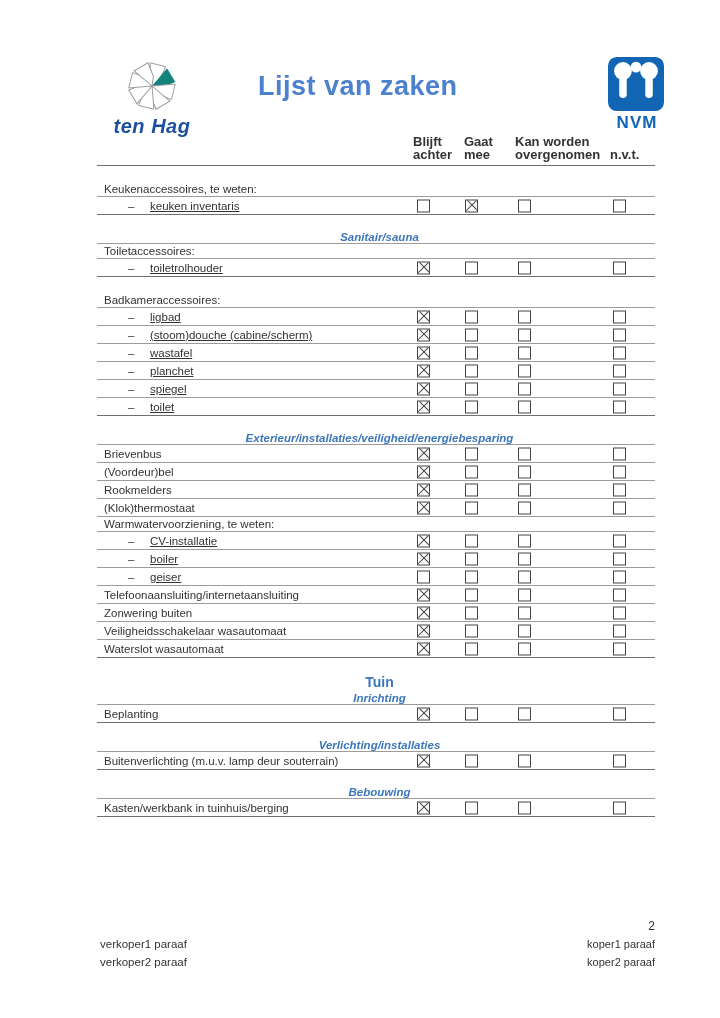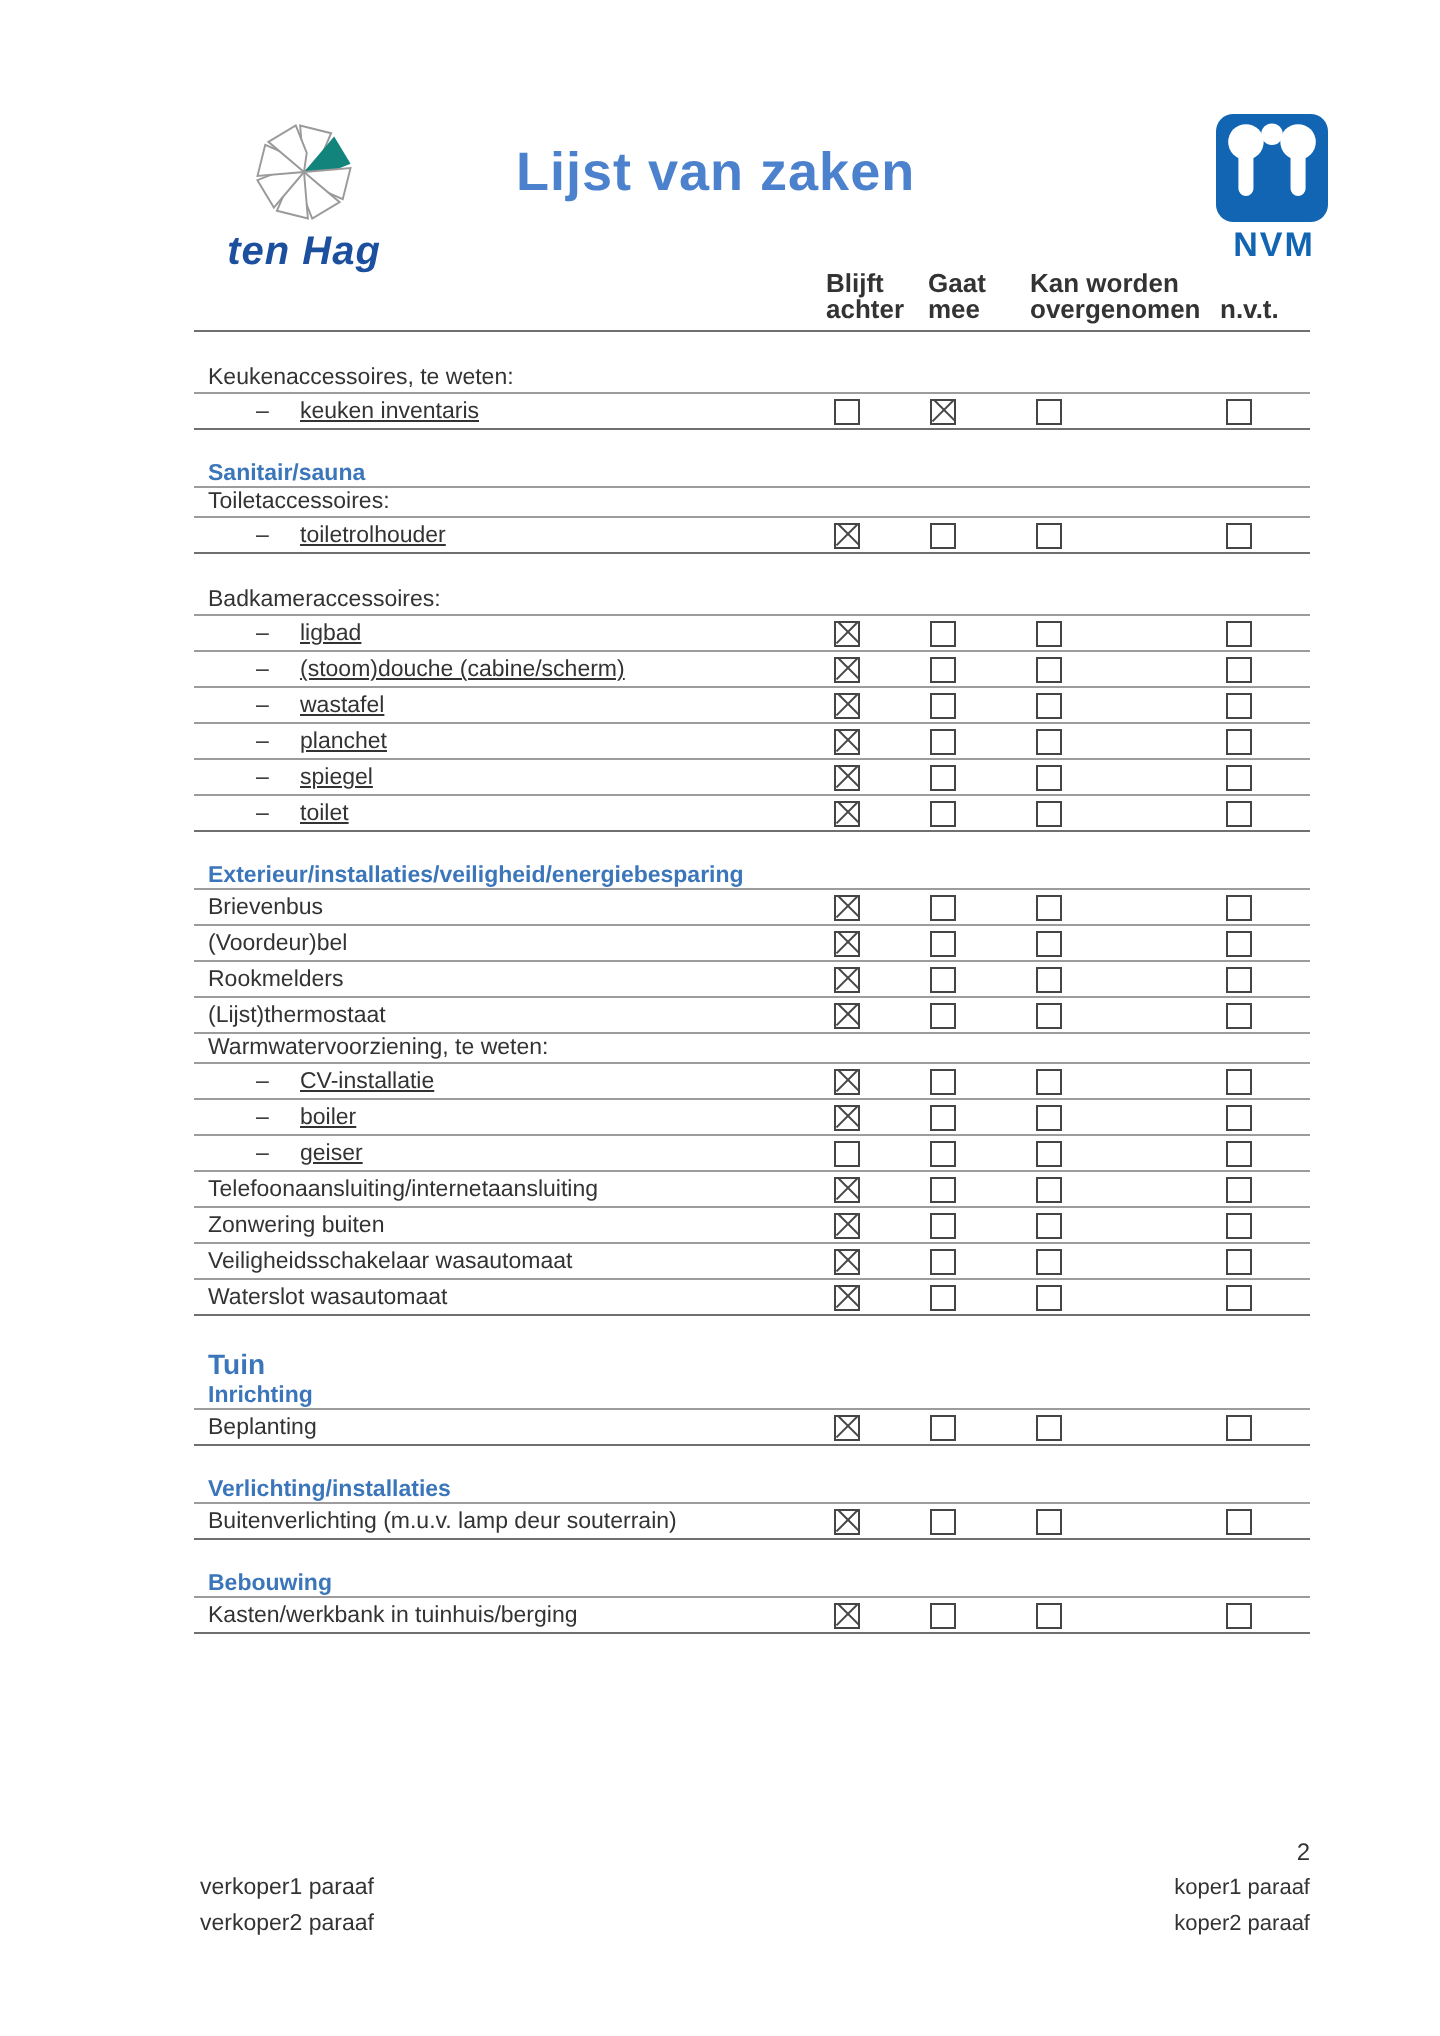--- a/index.html
+++ b/index.html
@@ -39,30 +39,30 @@
   .table { position:relative; margin-left:97px; width:558px; }
   .col-headers {
     position:relative; height:27px;
     border-bottom:1.5px solid var(--grid-line-strong,#6f6f6f);
   }
   .col-h {
     position:absolute; bottom:4px;
     font-size:13px; font-weight:bold; line-height:13px;
     color:var(--text,#333); white-space:pre;
   }
-  .block { margin-top:16px; }
+  .block { margin-top:16px;text-align:center; }
   .cat-title {
     height:18px; line-height:17px;
     font-size:14px; font-weight:bold;
     color:var(--section-blue,#3c76ba);
     padding-left:7px;
   }
   .sec-heading {
     height:13px; line-height:12px;
-    font-size:11.5px; font-weight:bold; 
+    font-size:11.5px; font-weight:bold; font-style:italic;
     color:var(--section-blue,#3c76ba);
     border-bottom:1px solid var(--grid-line,#9c9c9c);
     padding-left:7px;
   }
   .t-row {
     position:relative;
     border-bottom:1px solid var(--grid-line,#9c9c9c);
     font-size:11.5px;
   }
   .t-group { height:15px; }
@@ -233,21 +233,21 @@
             <span class="checkbox" style="left: 516px;"></span>
           </div>
           <div class="t-row t-data">
             <span class="lbl">Rookmelders</span>
             <span class="checkbox checked" style="left: 320px;"></span>
             <span class="checkbox" style="left: 368px;"></span>
             <span class="checkbox" style="left: 421px;"></span>
             <span class="checkbox" style="left: 516px;"></span>
           </div>
           <div class="t-row t-data">
-            <span class="lbl">(Lijst)thermostaat</span>
+            <span class="lbl">(Klok)thermostaat</span>
             <span class="checkbox checked" style="left: 320px;"></span>
             <span class="checkbox" style="left: 368px;"></span>
             <span class="checkbox" style="left: 421px;"></span>
             <span class="checkbox" style="left: 516px;"></span>
           </div>
           <div class="t-row t-group">
             <span class="lbl">Warmwatervoorziening, te weten:</span>
           </div>
           <div class="t-row t-data indent">
             <span class="dash">–</span>

